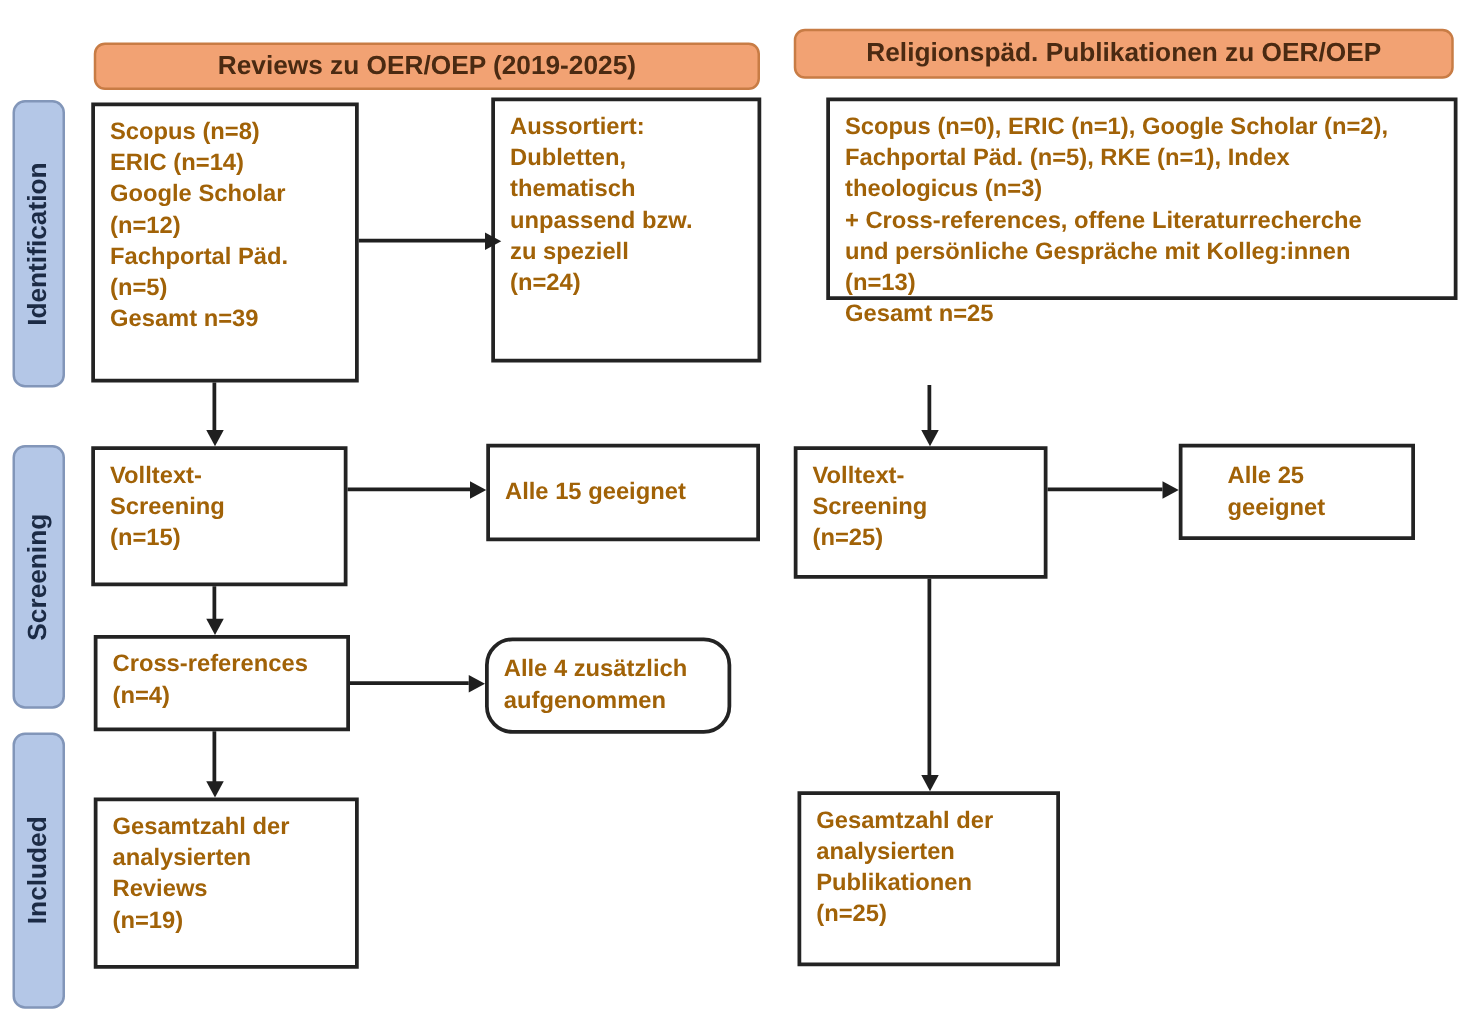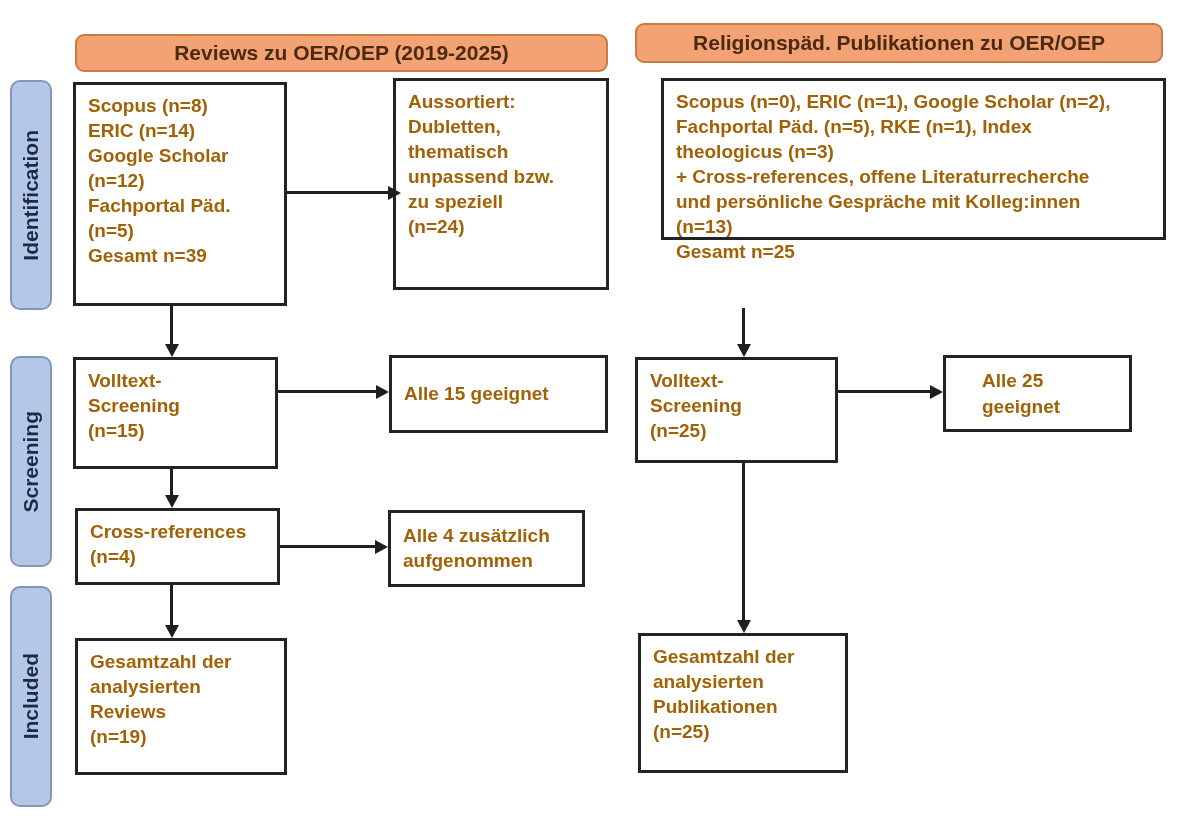--- a/index.html
+++ b/index.html
@@ -63,21 +63,21 @@
 thematisch
 unpassend bzw.
 zu speziell
 (n=24)</div>
 <div class="box" style="left:73px;top:357px;width:205px;height:112px;">Volltext-
 Screening
 (n=15)</div>
 <div class="box center-v" style="left:389px;top:355px;width:219px;height:78px;">Alle 15 geeignet</div>
 <div class="box" style="left:75px;top:508px;width:205px;height:77px;">Cross-references
 (n=4)</div>
-<div class="box" style="left:388px;top:510px;width:197px;height:77px;padding-top:10px;">Alle 4 zusätzlich
+<div class="box" style="left:388px;top:510px;width:197px;height:77px;padding-top:10px;border-radius:22px;">Alle 4 zusätzlich
 aufgenommen</div>
 <div class="box" style="left:75px;top:638px;width:212px;height:137px;">Gesamtzahl der
 analysierten
 Reviews
 (n=19)</div>
 
 <div class="box" style="left:635px;top:78px;width:505px;height:162px;margin-left:26px;">Scopus (n=0), ERIC (n=1), Google Scholar (n=2),
 Fachportal Päd. (n=5), RKE (n=1), Index
 theologicus (n=3)
 + Cross-references, offene Literaturrecherche

